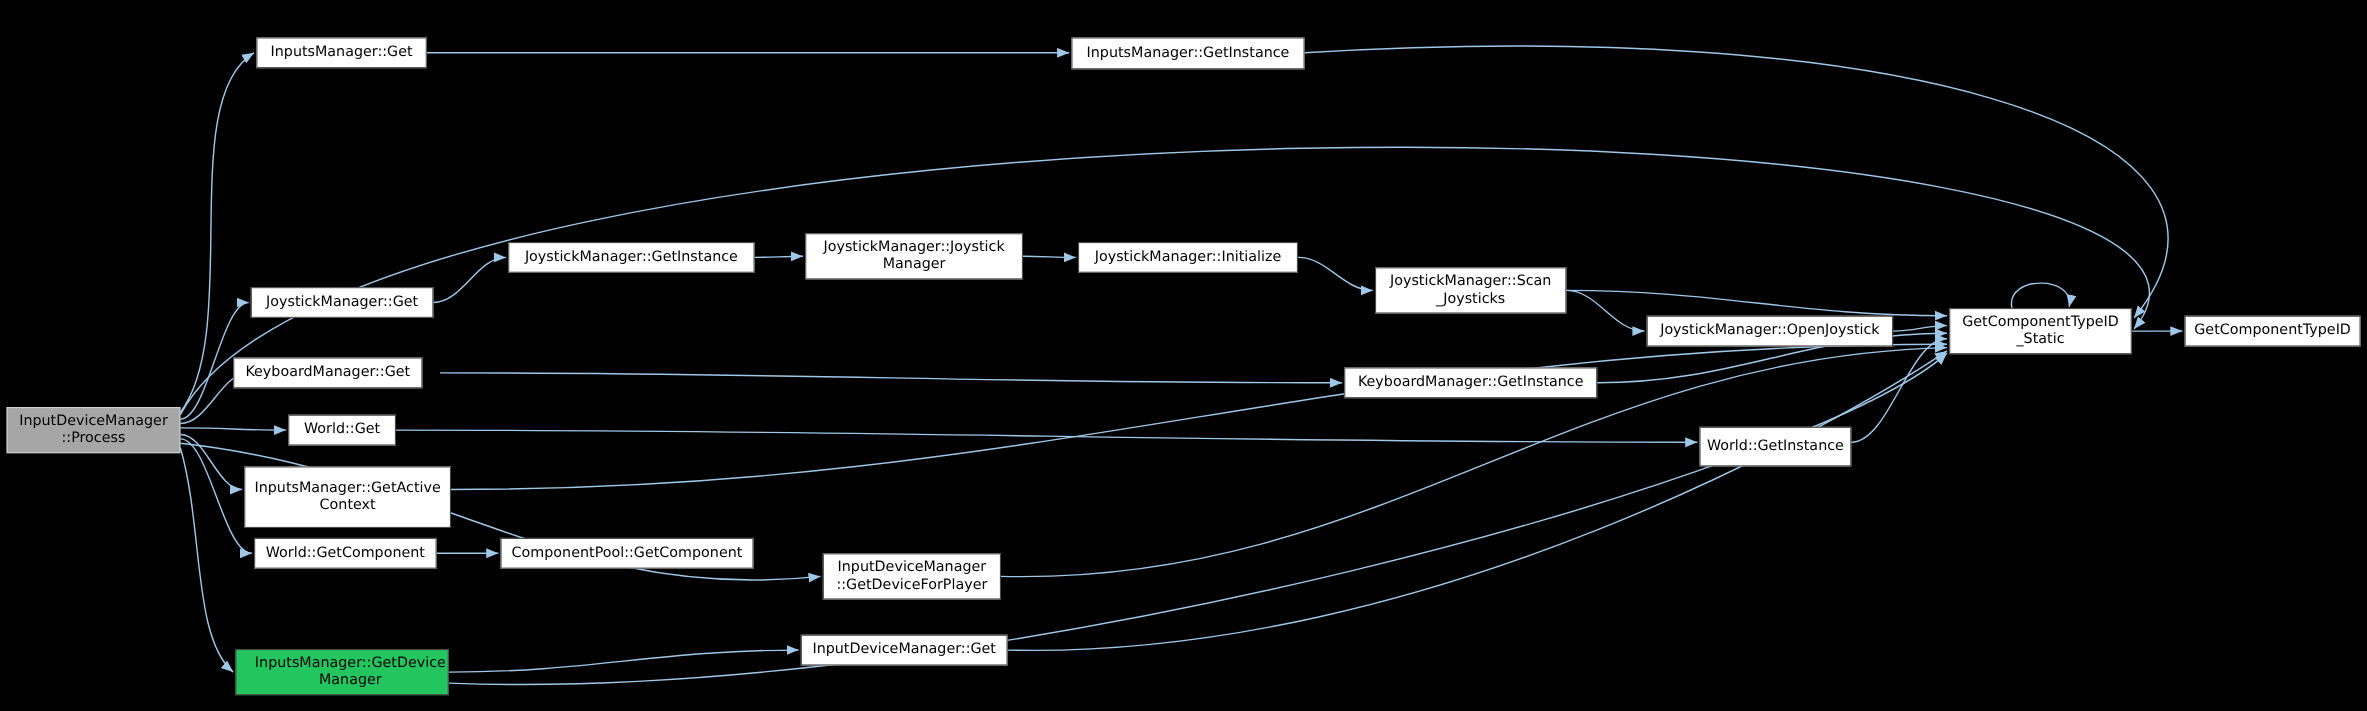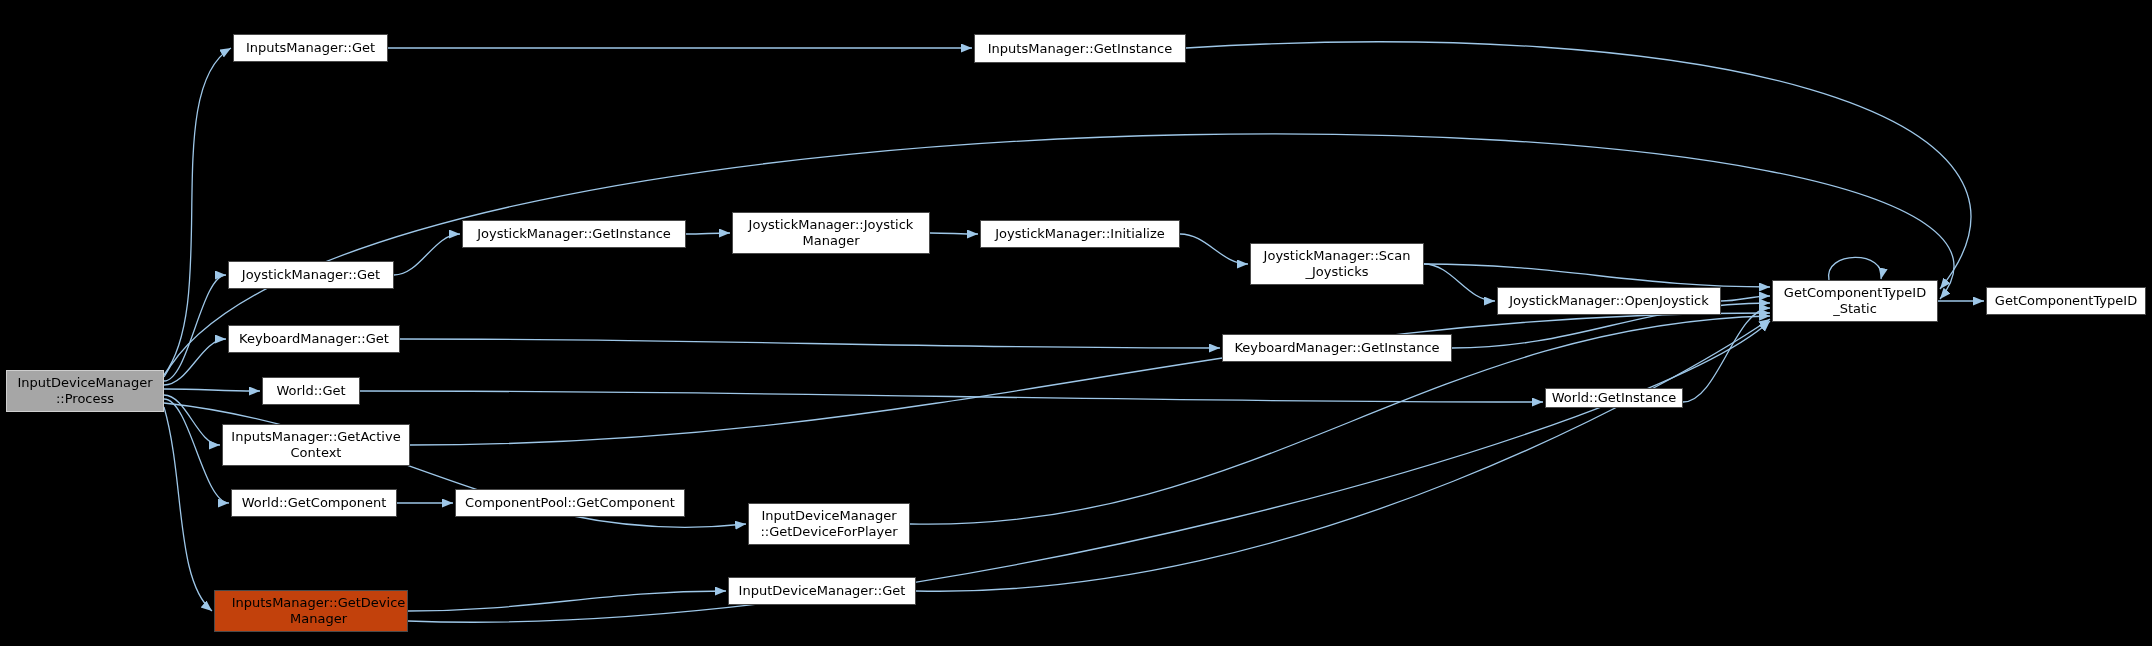--- a/index.html
+++ b/index.html
@@ -86,47 +86,47 @@
       <div class="node" style="left: 1497px; top: 287px; width: 224px; height: 28px; background: rgb(255, 255, 255); border: 1px solid rgb(74, 74, 74); color: rgb(0, 0, 0);">
         <span>JoystickManager::OpenJoystick</span>
       </div>
       <div class="node" style="left: 1772px; top: 280px; width: 166px; height: 42px; background: rgb(255, 255, 255); border: 1px solid rgb(74, 74, 74); color: rgb(0, 0, 0);">
         <span>GetComponentTypeID</span>
         <span>_Static</span>
       </div>
       <div class="node" style="left: 1986px; top: 287px; width: 160px; height: 28px; background: rgb(255, 255, 255); border: 1px solid rgb(74, 74, 74); color: rgb(0, 0, 0);">
         <span>GetComponentTypeID</span>
       </div>
-      <div class="node" style="left: 228px; top: 325px; width: 172px; height: 28px; background: rgb(255, 255, 255); border: 1px solid rgb(74, 74, 74); color: rgb(0, 0, 0); align-items: center;">
+      <div class="node" style="left: 212px; top: 325px; width: 172px; height: 28px; background: rgb(255, 255, 255); border: 1px solid rgb(74, 74, 74); color: rgb(0, 0, 0); align-items: center;">
         <span>KeyboardManager::Get</span>
       </div>
       <div class="node" style="left: 1222px; top: 334px; width: 230px; height: 28px; background: rgb(255, 255, 255); border: 1px solid rgb(74, 74, 74); color: rgb(0, 0, 0);">
         <span>KeyboardManager::GetInstance</span>
       </div>
       <div class="node" style="left: 262px; top: 377px; width: 98px; height: 28px; background: rgb(255, 255, 255); border: 1px solid rgb(74, 74, 74); color: rgb(0, 0, 0);">
         <span>World::Get</span>
       </div>
-      <div class="node" style="left: 1545px; top: 388px; width: 138px; height: 20px; background: rgb(255, 255, 255); border: 1px solid rgb(74, 74, 74); color: rgb(0, 0, 0);">
+      <div class="node" style="left: 1545px; top: 388px; width: 138px; height: 36px; background: rgb(255, 255, 255); border: 1px solid rgb(74, 74, 74); color: rgb(0, 0, 0);">
         <span>World::GetInstance</span>
       </div>
-      <div class="node" style="left: 222px; top: 424px; width: 188px; height: 42px; background: rgb(255, 255, 255); border: 1px solid rgb(74, 74, 74); color: rgb(0, 0, 0);">
+      <div class="node" style="left: 222px; top: 424px; width: 188px; height: 56px; background: rgb(255, 255, 255); border: 1px solid rgb(74, 74, 74); color: rgb(0, 0, 0);">
         <span>InputsManager::GetActive</span>
         <span>Context</span>
       </div>
       <div class="node" style="left: 231px; top: 489px; width: 166px; height: 28px; background: rgb(255, 255, 255); border: 1px solid rgb(74, 74, 74); color: rgb(0, 0, 0);">
         <span>World::GetComponent</span>
       </div>
       <div class="node" style="left: 748px; top: 503px; width: 162px; height: 42px; background: rgb(255, 255, 255); border: 1px solid rgb(74, 74, 74); color: rgb(0, 0, 0);">
         <span>InputDeviceManager</span>
         <span>::GetDeviceForPlayer</span>
       </div>
       <div class="node" style="left: 455px; top: 489px; width: 230px; height: 28px; background: rgb(255, 255, 255); border: 1px solid rgb(74, 74, 74); color: rgb(0, 0, 0);">
         <span>ComponentPool::GetComponent</span>
       </div>
       <div class="node" style="left: 728px; top: 577px; width: 188px; height: 28px; background: rgb(255, 255, 255); border: 1px solid rgb(74, 74, 74); color: rgb(0, 0, 0);">
         <span>InputDeviceManager::Get</span>
       </div>
-      <div class="node" style="left: 214px; top: 590px; width: 194px; height: 42px; background: #c2410c; border: 1px solid rgb(74, 74, 74); color: rgb(0, 0, 0); padding-left: 15px;">
+      <div class="node" style="left: 214px; top: 590px; width: 194px; height: 42px; background: #22c55e; border: 1px solid rgb(74, 74, 74); color: rgb(0, 0, 0); padding-left: 15px;">
         <span>InputsManager::GetDevice</span>
         <span>Manager</span>
       </div>
     </div>
 </div>
 
 </body></html>

